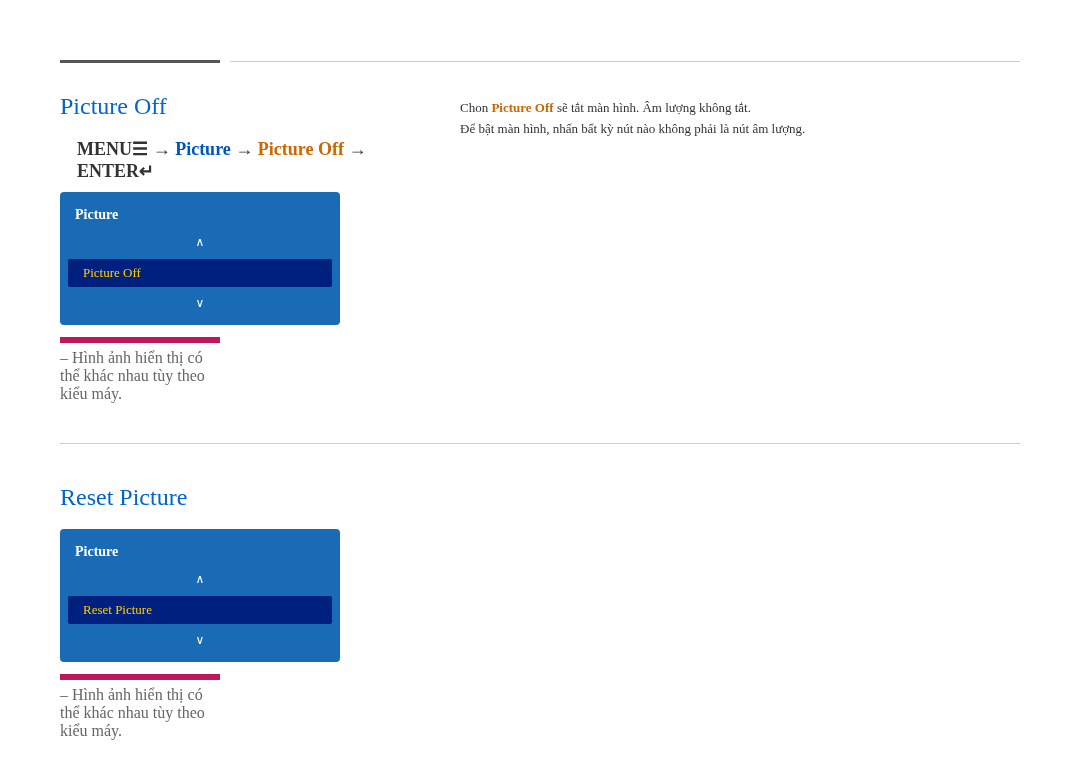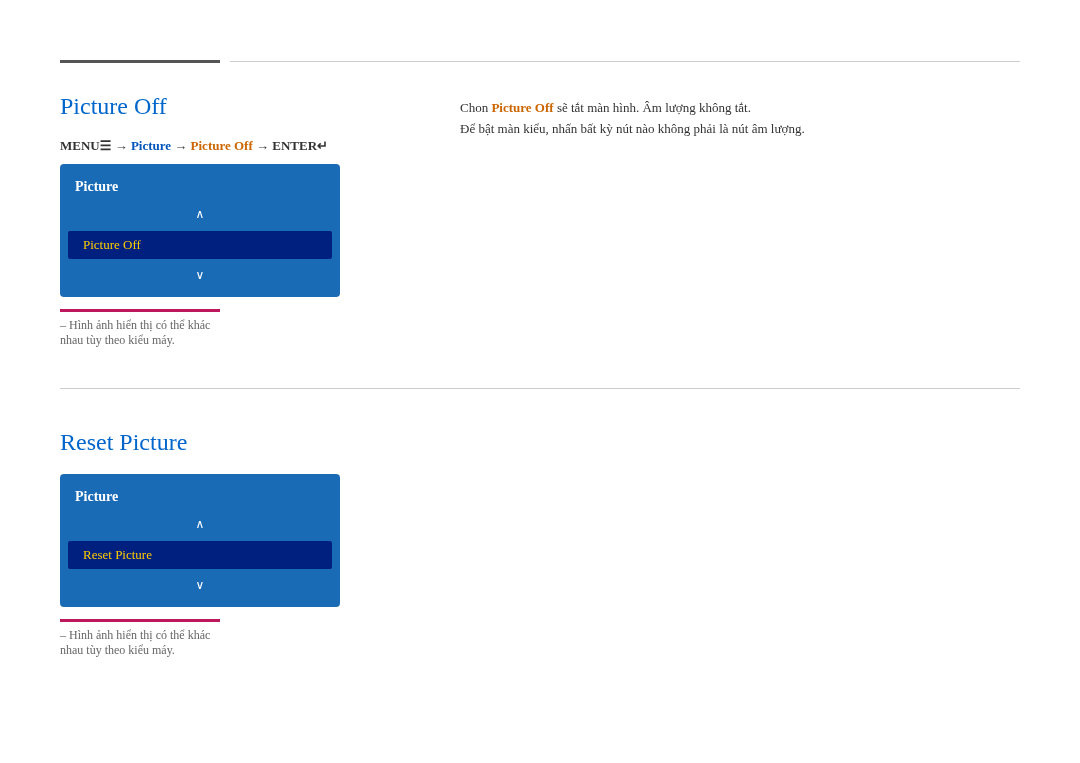--- a/index.html
+++ b/index.html
@@ -54,24 +54,25 @@
     }
 
     .section-title {
       font-size: 24px;
       color: #0066cc;
       font-weight: normal;
       margin-bottom: 18px;
     }
 
     .menu-path {
-      font-size: 13px;
+      font-size: 18px;
       color: #333333;
       margin-bottom: 10px;
       font-weight: bold;
+      margin-left: 17px;
     }
 
     .menu-path .blue-text {
       color: #0055bb;
     }
 
     .menu-path .orange-text {
       color: #cc6600;
     }
 
@@ -101,25 +102,25 @@
     .menu-item-selected {
       background: #002080;
       color: #ffcc00;
       font-size: 13px;
       padding: 6px 15px;
       margin: 5px 8px;
       border-radius: 2px;
     }
 
     .footnote {
-      font-size: 12px;
+      font-size: 16px;
       color: #666666;
       margin-top: 6px;
       padding-top: 6px;
-      border-top: 3px solid #be185d;
+      border-top: 6px solid #be185d;
       width: 160px;
     }
 
     .description-text {
       font-size: 13px;
       color: #333333;
       line-height: 1.6;
     }
 
     .description-text .orange-text {
@@ -166,21 +167,21 @@
 
       <div class="footnote">– Hình ảnh hiển thị có thể khác nhau tùy theo kiểu máy.</div>
     </div>
 
     <div class="section-right">
       <div class="description-text">
         <p>
           Chon <span class="orange-text">Picture Off</span> sẽ tắt màn hình. Âm lượng không tắt.
         </p>
         <p>
-          Để bật màn kiểu, nhấn bất kỳ nút nào không phải là nút âm lượng.
+          Để bật màn hình, nhấn bất kỳ nút nào không phải là nút âm lượng.
         </p>
       </div>
     </div>
   </div>
 
   <div class="section-divider"></div>
 
   <div class="section">
     <div class="section-left">
       <h1 class="section-title">Reset Picture</h1>

